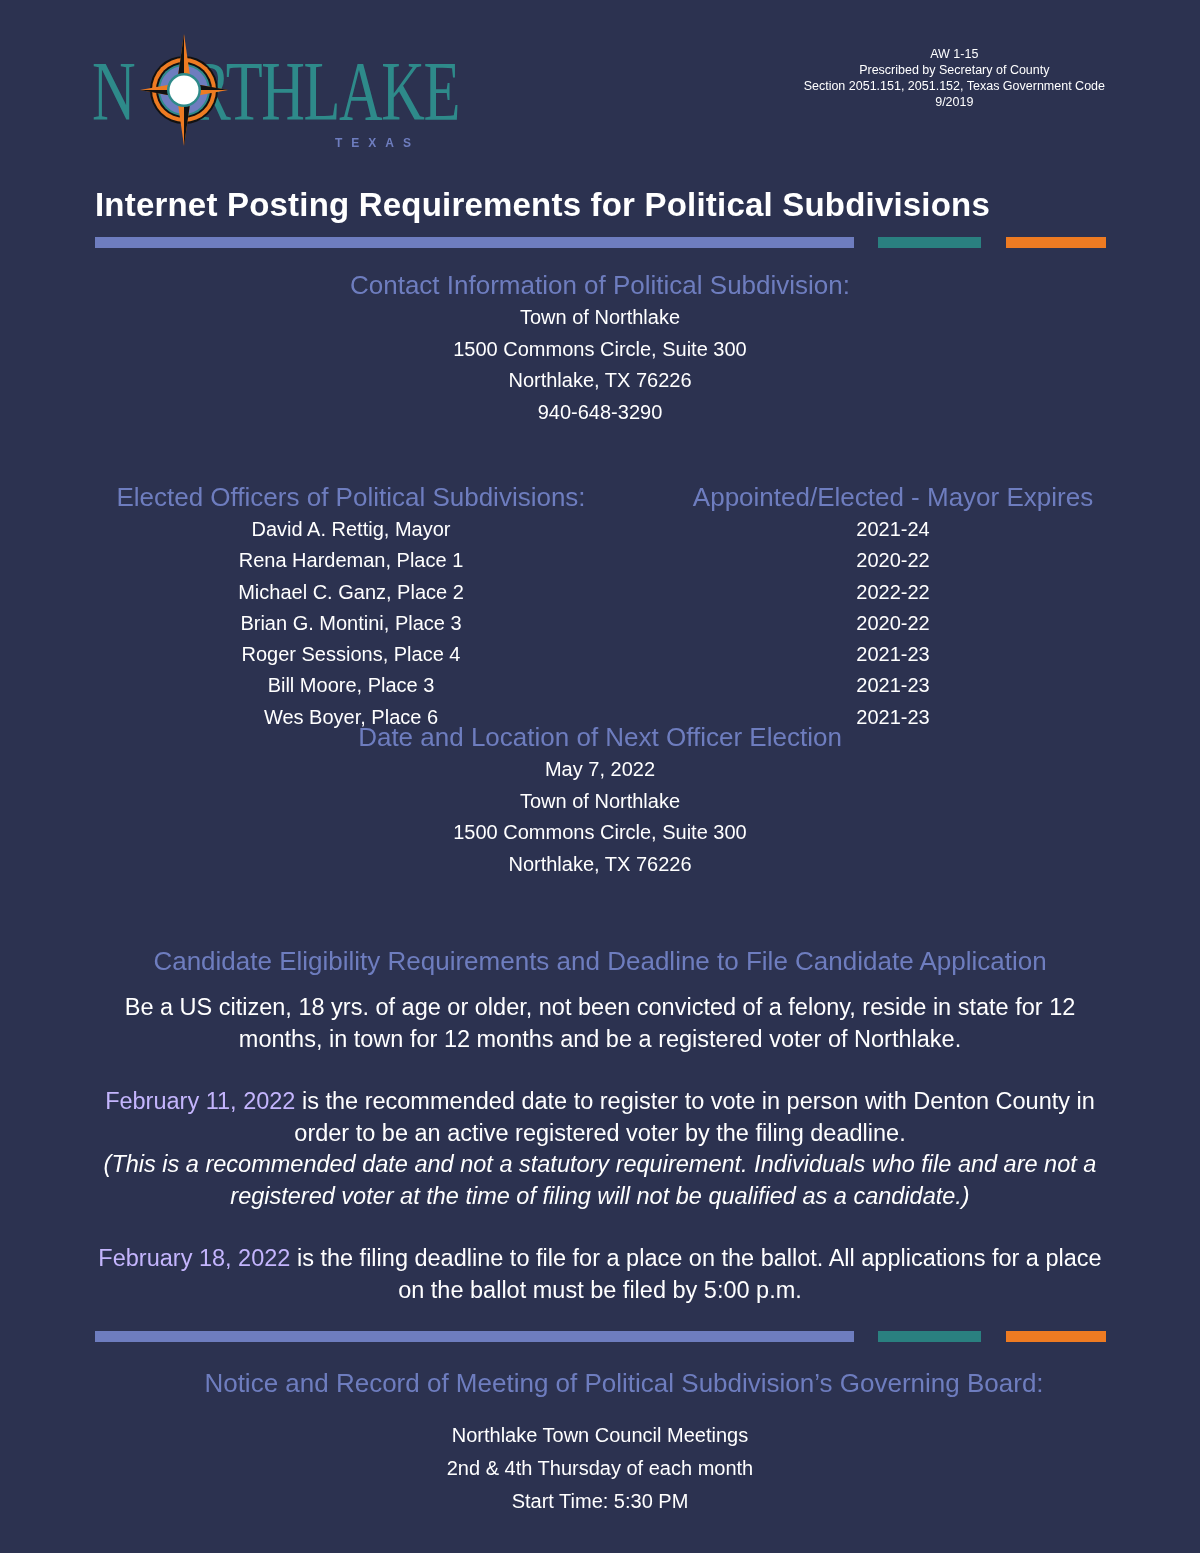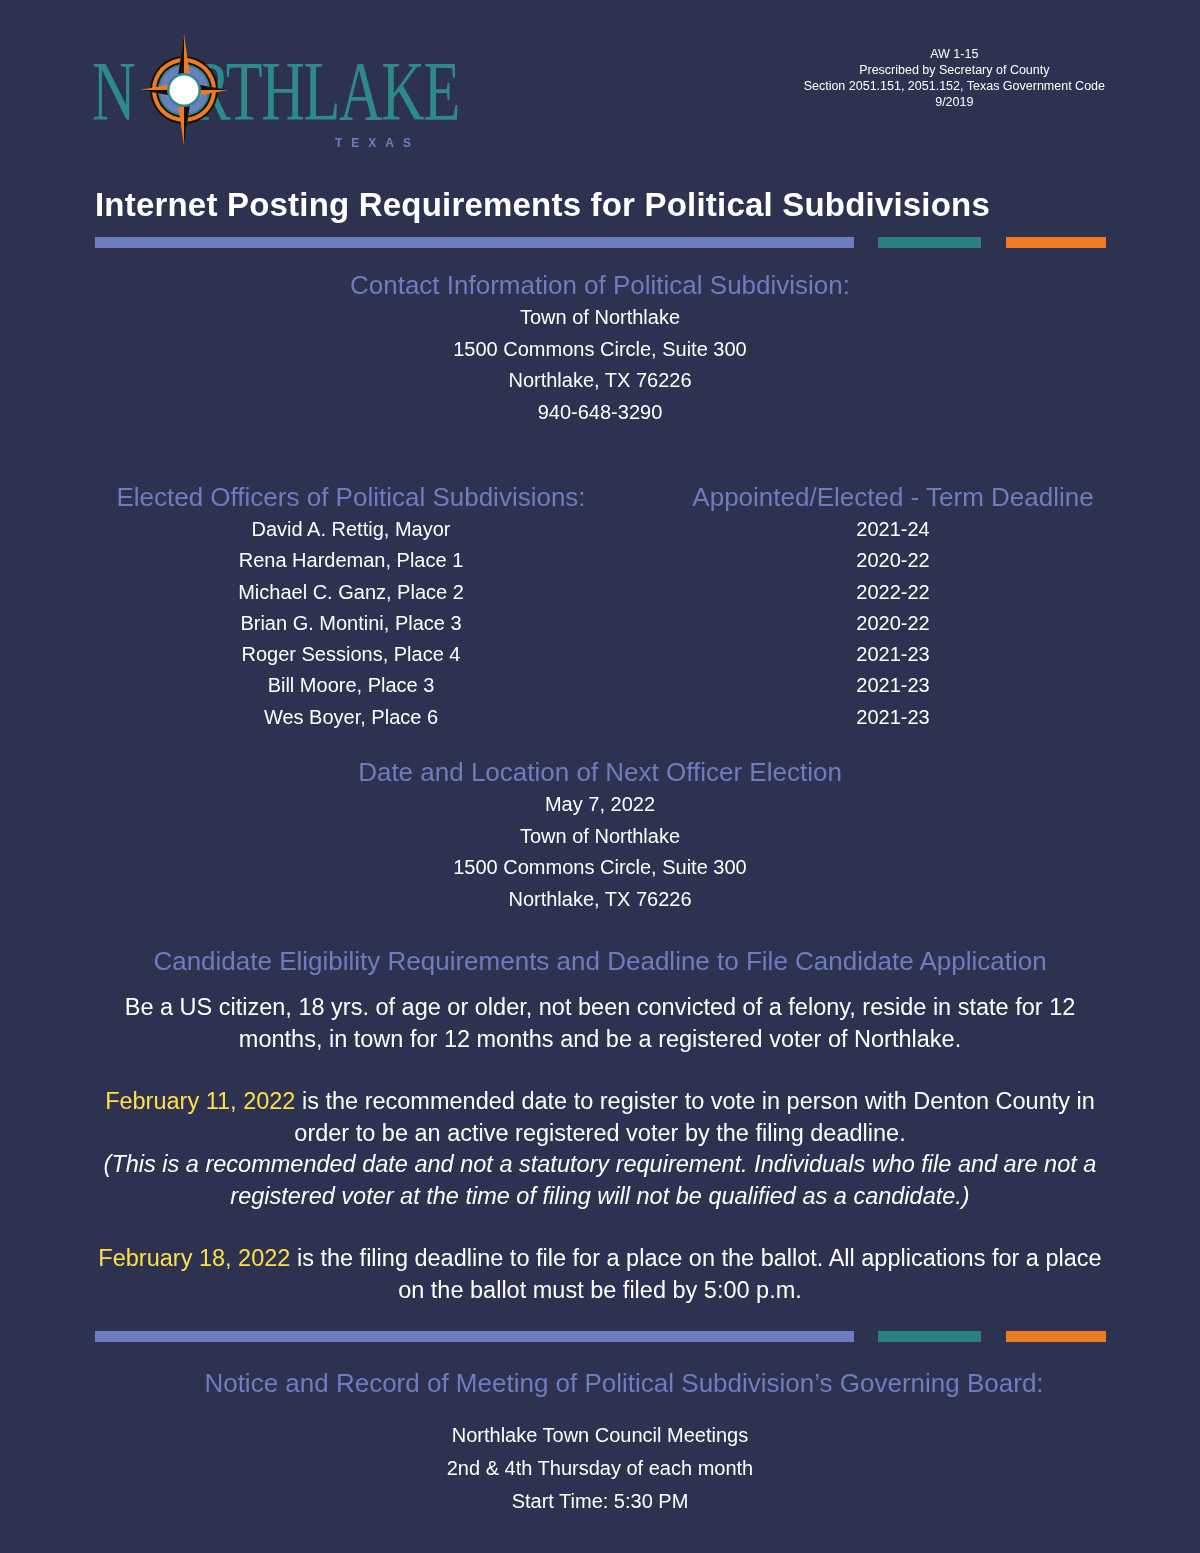--- a/index.html
+++ b/index.html
@@ -43,21 +43,21 @@
 
   .heading { color: #6e7dbf; font-size: 26px; }
   .body-line { color: #ffffff; font-size: 20px; }
   .center-block { position: absolute; left: 0; width: 1200px; text-align: center; }
   .center-block .ln { display: block; line-height: 31.5px; }
 
   .col { position: absolute; text-align: center; }
   .col .ln { display: block; line-height: 31.3px; }
 
   .para { position: absolute; left: 95px; width: 1010px; text-align: center; font-size: 23.5px; line-height: 31.5px; color: #fff; }
-  .para .orange { color: #fde047; }
+  .para .orange { color: #c4b5fd; }
   .para .ital { font-style: italic; }
 </style>
 </head>
 <body>
 
 <div class="logo">
   <div class="logo-word"><span>N</span><span class="gap"></span><span>RTHLAKE</span></div>
   <svg class="compass" viewBox="0 0 88 116">
     <circle cx="44" cy="58" r="34" fill="#111"></circle>
     <circle cx="44" cy="58" r="32" fill="#ee7b22"></circle>
@@ -109,31 +109,31 @@
   <span class="ln heading" style="line-height:34px;">Elected Officers of Political Subdivisions:</span>
   <span class="ln body-line">David A. Rettig, Mayor</span>
   <span class="ln body-line">Rena Hardeman, Place 1</span>
   <span class="ln body-line">Michael C. Ganz, Place 2</span>
   <span class="ln body-line">Brian G. Montini, Place 3</span>
   <span class="ln body-line">Roger Sessions, Place 4</span>
   <span class="ln body-line">Bill Moore, Place 3</span>
   <span class="ln body-line">Wes Boyer, Place 6</span>
 </div>
 <div class="col" style="left:680px; width:426px; top:480px;">
-  <span class="ln heading" style="line-height:34px;">Appointed/Elected - Term Deadline</span>
+  <span class="ln heading" style="line-height:34px;">Appointed/Elected - Mayor Expires</span>
   <span class="ln body-line">2021-24</span>
   <span class="ln body-line">2020-22</span>
   <span class="ln body-line">2022-22</span>
   <span class="ln body-line">2020-22</span>
   <span class="ln body-line">2021-23</span>
   <span class="ln body-line">2021-23</span>
   <span class="ln body-line">2021-23</span>
 </div>
 
-<div class="center-block" style="top:755px;">
+<div class="center-block" style="top:720px;">
   <span class="ln heading" style="line-height:34px;">Date and Location of Next Officer Election</span>
   <span class="ln body-line">May 7, 2022</span>
   <span class="ln body-line">Town of Northlake</span>
   <span class="ln body-line">1500 Commons Circle, Suite 300</span>
   <span class="ln body-line">Northlake, TX 76226</span>
 </div>
 
 <div class="center-block" style="top:944px;">
   <span class="ln heading" style="line-height:34px;">Candidate Eligibility Requirements and Deadline to File Candidate Application</span>
 </div>

